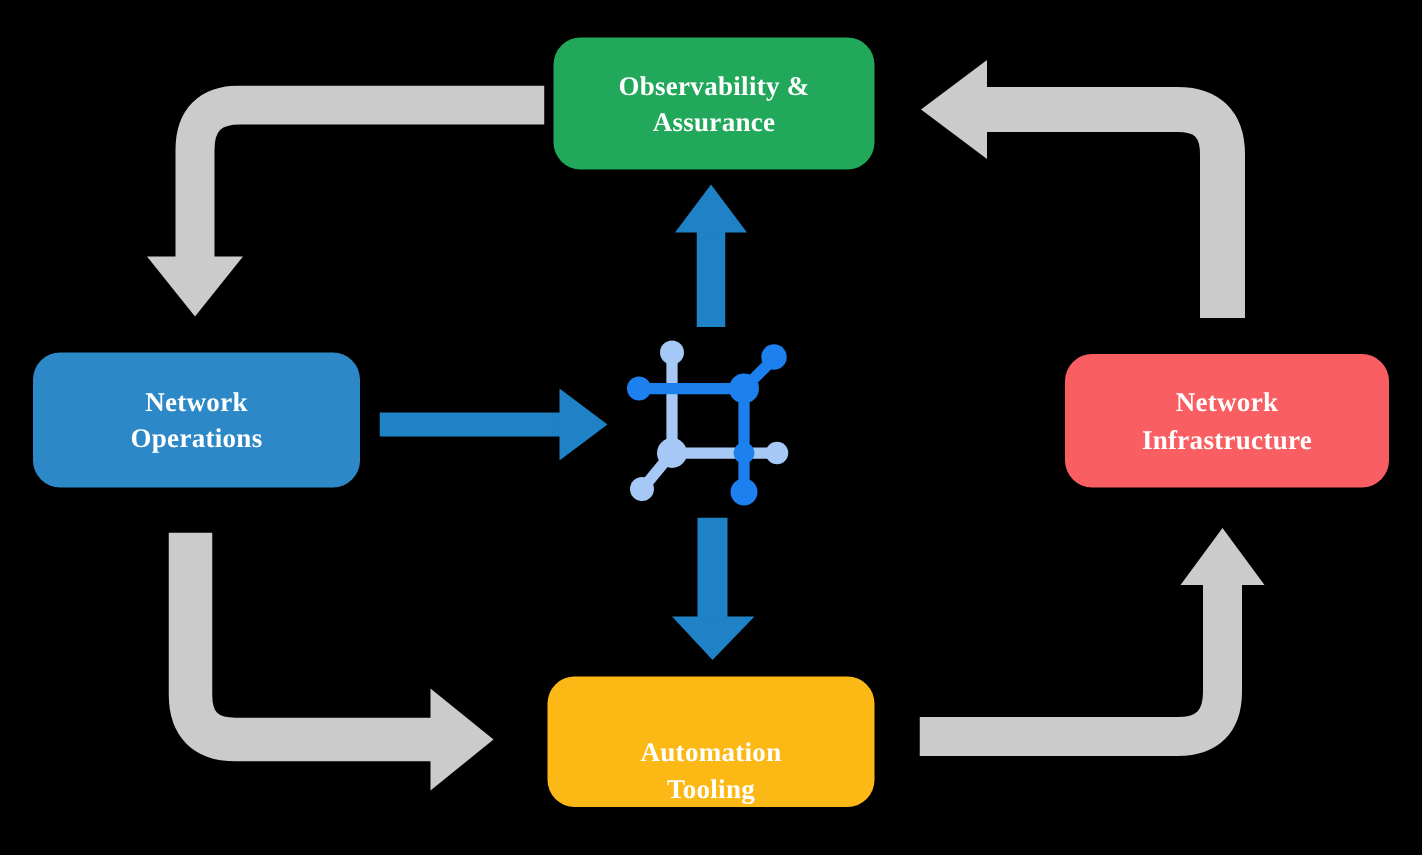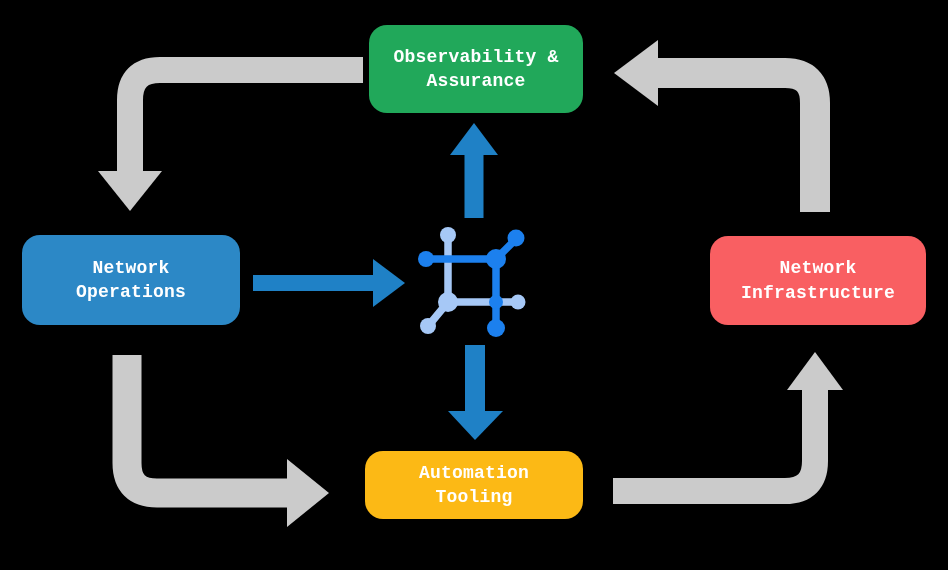--- a/index.html
+++ b/index.html
@@ -6,42 +6,42 @@
     margin: 0;
     padding: 0;
     background: #000000;
   }
   .stage {
     position: relative;
     width: 948px;
     height: 570px;
     background: #000000;
     overflow: hidden;
-    font-family: Liberation Mono, monospace;
+    font-family: Liberation Serif, serif;
   }
   .node {
     position: absolute;
     border-radius: 18px;
     display: flex;
     align-items: center;
     justify-content: center;
   }
   .node .label {
     color: #ffffff;
     font-size: 18px;
     font-weight: 600;
     line-height: 1.35;
     letter-spacing: 0.2px;
     text-align: center;
     white-space: pre-line;
   }
   .node-observability       { left: 369px; top: 25px;  width: 214px; height: 88px; background: #21A85A; }
   .node-network-operations  { left: 22px;  top: 235px; width: 218px; height: 90px; background: #2C88C6; }
   .node-network-infrastructure { left: 710px; top: 236px; width: 216px; height: 89px; background: #F95F62; }
-  .node-automation-tooling  { left: 365px; top: 451px; width: 218px; height: 68px; background: #FCB915; }
+  .node-automation-tooling  { left: 365px; top: 451px; width: 218px; height: 87px; background: #FCB915; align-items: flex-end; }
   .arrow {
     position: absolute;
     display: block;
   }
   .gray-stroke { stroke: #CBCBCB; fill: none; }
   .gray-fill   { fill: #CBCBCB; }
   .blue-stroke { stroke: #1F81C6; fill: none; }
   .blue-fill   { fill: #1F81C6; }
   .icon-center { position: absolute; left: 413px; top: 225px; }
 </style>

